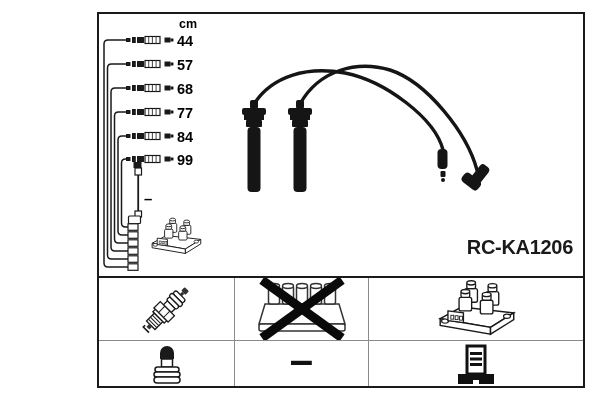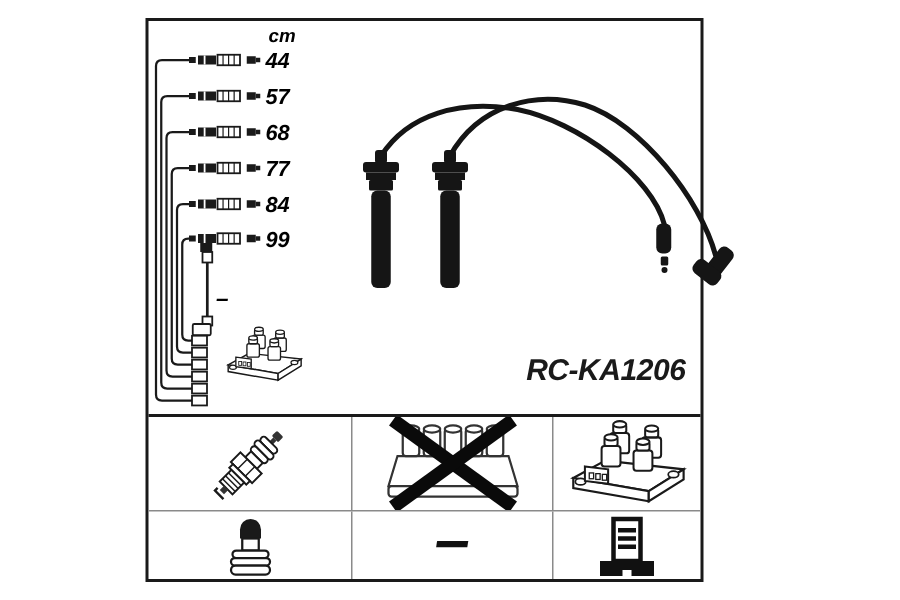--- a/index.html
+++ b/index.html
@@ -1,17 +1,17 @@
 <!DOCTYPE html>
 <html><head>
 <meta charset="utf-8">
 <style>
   html,body{margin:0;padding:0;background:#fff;}
   body{width:600px;height:400px;position:relative;font-family:"Liberation Sans",sans-serif;color:#1a1a1a;overflow:hidden;}
-  .panel{position:absolute;left:97px;top:12px;width:372px;height:376px;border:2px solid #1a1a1a;box-sizing:border-box;background:#fff;font-style:italic;}
+  .panel{position:absolute;left:97px;top:12px;width:488px;height:376px;border:2px solid #1a1a1a;box-sizing:border-box;background:#fff;}
   .diagram-area{position:relative;height:262px;}
   .length-diagram{position:absolute;left:0;top:0;}
   .product-photo{position:absolute;left:128px;top:44px;}
   .part-number-block{position:absolute;right:10px;top:222px;line-height:1.1;}
   .pn-main{font-size:20px;font-weight:700;letter-spacing:-0.3px;}
   .pn-stock{font-size:13.5px;font-weight:700;margin-top:2px;}
   .spec-table{border-top:2px solid #1a1a1a;}
   .spec-row{display:grid;grid-template-columns:135px 134px 1fr;}
   .spec-row.r1{height:62px;}
   .spec-row.r2{height:45px;border-top:1px solid #8a8a8a;}

